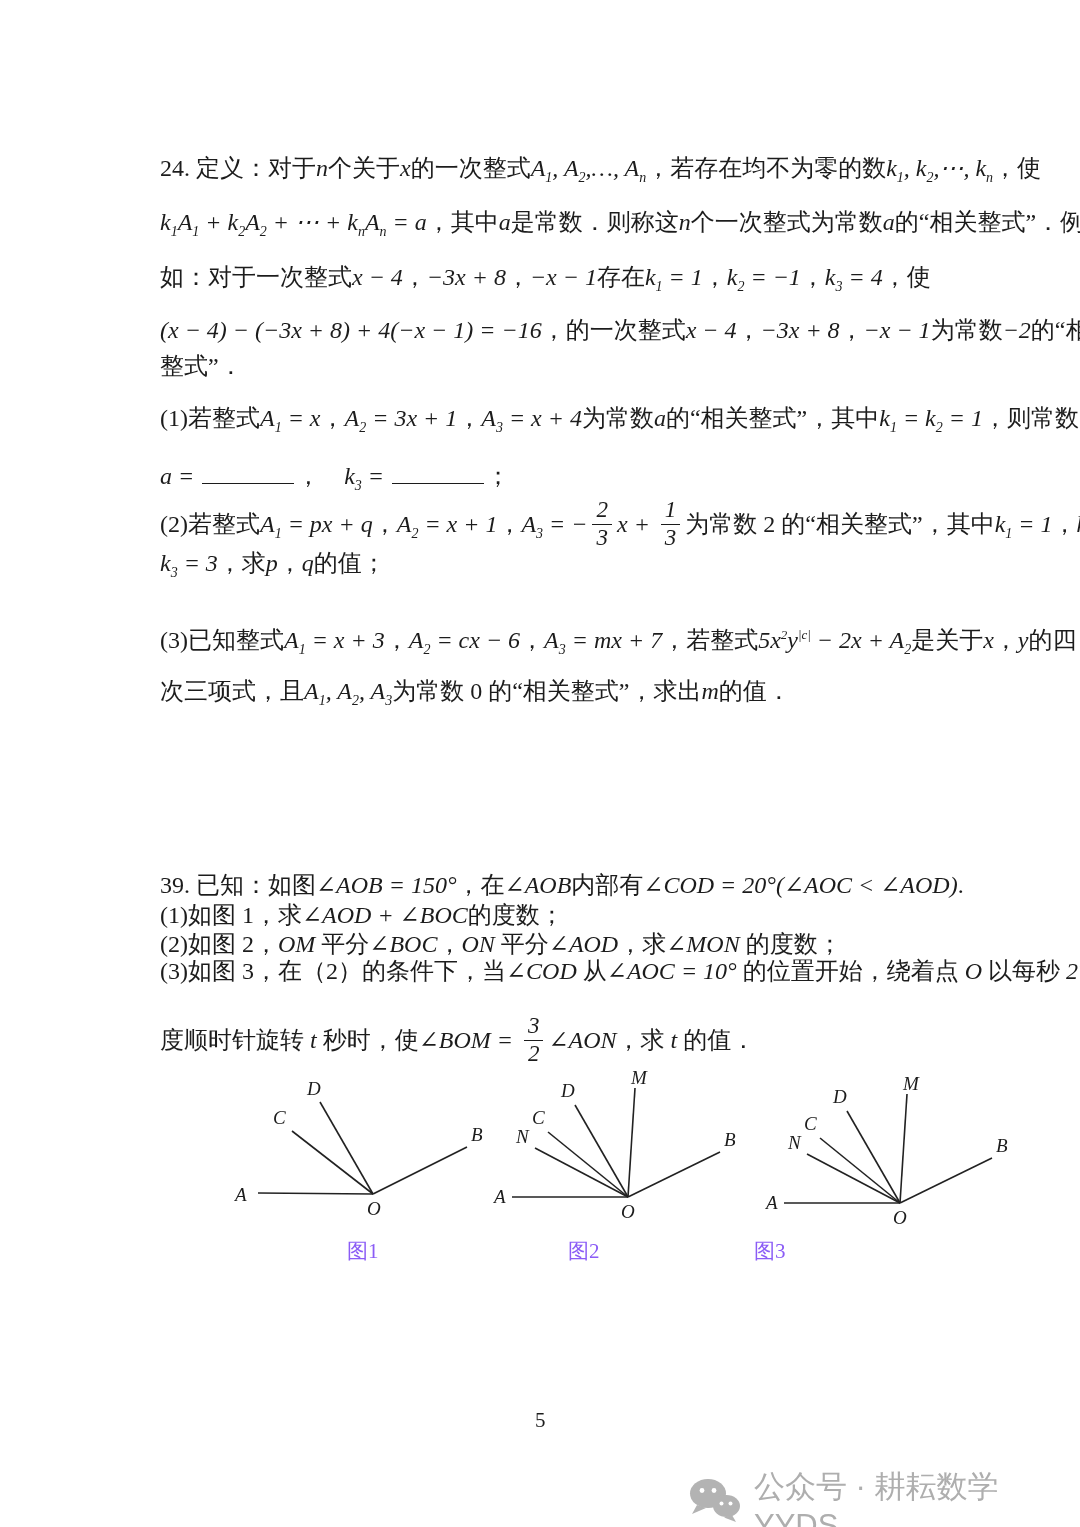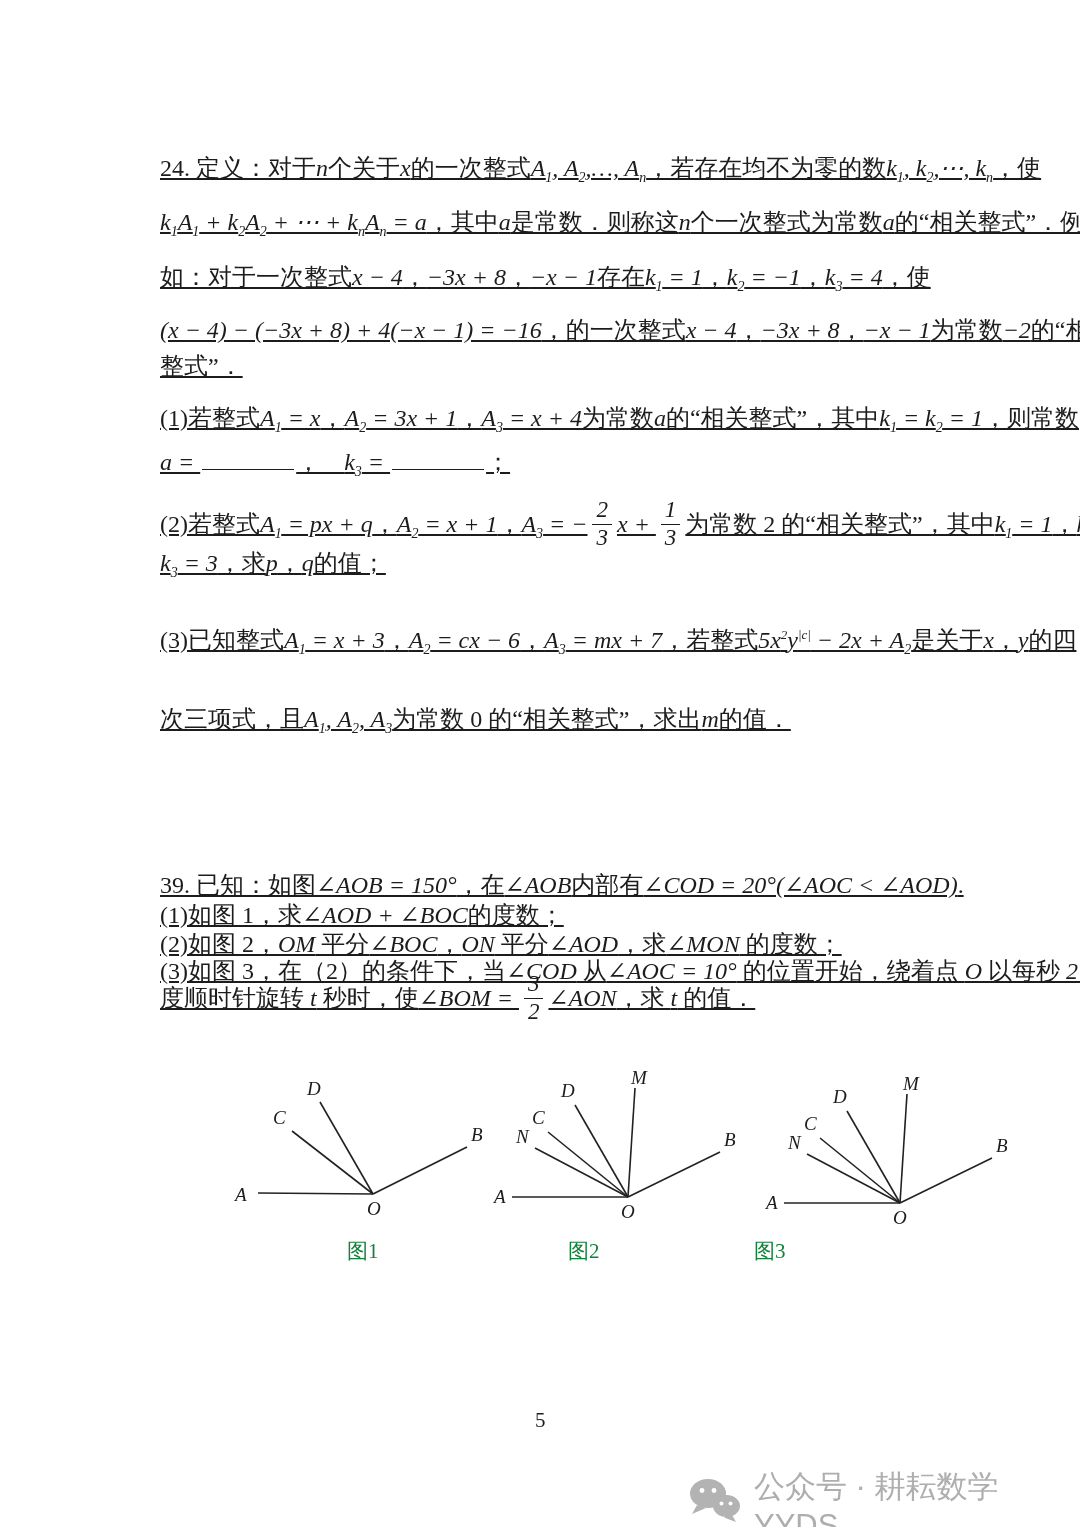--- a/index.html
+++ b/index.html
@@ -1,58 +1,58 @@
 <!DOCTYPE html>
 <html><head>
 <meta charset="utf-8">
 <style>
   html,body{margin:0;padding:0;}
   body{
     width:1080px;height:1527px;background:#ffffff;position:relative;overflow:hidden;
     font-family:"Liberation Serif","DejaVu Serif",serif;color:#1c1c1c;
   }
-  .line{position:absolute;left:160px;white-space:nowrap;font-size:24px;line-height:1.3;text-decoration:underline;}
+  .line{position:absolute;left:160px;white-space:nowrap;font-size:24px;line-height:1.3;}
   .t{font-style:normal;}
   .m{font-style:italic;}
   sub{font-size:14px;font-style:italic;line-height:0;}
   sup{font-size:13px;font-style:italic;line-height:0;}
   .frac{display:inline-block;vertical-align:middle;text-align:center;font-style:italic;
         font-size:23px;line-height:1.08;margin:0 5px;position:relative;top:-2px;}
   .frac .num{display:block;border-bottom:1.7px solid #1c1c1c;padding:0 4px 1px;}
   .frac .den{display:block;padding-top:1px;}
   .blank{display:inline-block;height:1.05em;border-bottom:1.7px solid #1c1c1c;vertical-align:baseline;margin:0 2px;}
   .fig{position:absolute;}
   .fig svg{display:block;}
   svg .lbl{font-family:"Liberation Serif","DejaVu Serif",serif;font-style:italic;font-size:19px;fill:#1c1c1c;}
   svg line{stroke:#222222;stroke-width:1.6;}
-  .caption{position:absolute;font-size:21px;color:#15803d;}
+  .caption{position:absolute;font-size:21px;color:#8b5cf6;}
   .pagenum{position:absolute;left:535px;top:1408px;font-size:21px;color:#1c1c1c;}
   .footer{position:absolute;left:688px;top:1466px;display:flex;align-items:center;gap:12px;
           color:#aeaeae;font-family:"Liberation Sans","DejaVu Sans",sans-serif;font-size:31px;}
 </style>
 </head>
 <body>
 
 <div class="line" style="top:153px"><span class="t">24. 定义：对于</span><span class="m">n</span><span class="t">个关于</span><span class="m">x</span><span class="t">的一次整式</span><span class="m">A</span><sub>1</sub><span class="m">, A</span><sub>2</sub><span class="m">,…, A</span><sub>n</sub><span class="t">，若存在均不为零的数</span><span class="m">k</span><sub>1</sub><span class="m">, k</span><sub>2</sub><span class="m">,⋯, k</span><sub>n</sub><span class="t">，使</span></div>
 <div class="line" style="top:207px"><span class="m">k</span><sub>1</sub><span class="m">A</span><sub>1</sub><span class="m"> + k</span><sub>2</sub><span class="m">A</span><sub>2</sub><span class="m"> + ⋯ + k</span><sub>n</sub><span class="m">A</span><sub>n</sub><span class="m"> = a</span><span class="t">，其中</span><span class="m">a</span><span class="t">是常数．则称这</span><span class="m">n</span><span class="t">个一次整式为常数</span><span class="m">a</span><span class="t">的“相关整式”．例</span></div>
 <div class="line" style="top:262px"><span class="t">如：对于一次整式</span><span class="m">x − 4</span><span class="t">，</span><span class="m">−3x + 8</span><span class="t">，</span><span class="m">−x − 1</span><span class="t">存在</span><span class="m">k</span><sub>1</sub><span class="m"> = 1</span><span class="t">，</span><span class="m">k</span><sub>2</sub><span class="m"> = −1</span><span class="t">，</span><span class="m">k</span><sub>3</sub><span class="m"> = 4</span><span class="t">，使</span></div>
 <div class="line" style="top:315px"><span class="m">(x − 4) − (−3x + 8) + 4(−x − 1) = −16</span><span class="t">，的一次整式</span><span class="m">x − 4</span><span class="t">，</span><span class="m">−3x + 8</span><span class="t">，</span><span class="m">−x − 1</span><span class="t">为常数</span><span class="m">−2</span><span class="t">的“相关</span></div>
 <div class="line" style="top:351px"><span class="t">整式”．</span></div>
 <div class="line" style="top:403px"><span class="t">(1)若整式</span><span class="m">A</span><sub>1</sub><span class="m"> = x</span><span class="t">，</span><span class="m">A</span><sub>2</sub><span class="m"> = 3x + 1</span><span class="t">，</span><span class="m">A</span><sub>3</sub><span class="m"> = x + 4</span><span class="t">为常数</span><span class="m">a</span><span class="t">的“相关整式”，其中</span><span class="m">k</span><sub>1</sub><span class="m"> = k</span><sub>2</sub><span class="m"> = 1</span><span class="t">，则常数</span></div>
-<div class="line" style="top:444px"><span class="m">a</span><span class="m"> = </span><span class="blank" style="width: 92px;"></span><span class="t">，　</span><span class="m">k</span><sub>3</sub><span class="m"> = </span><span class="blank" style="width: 92px;"></span><span class="t">；</span></div>
+<div class="line" style="top:458px"><span class="m">a</span><span class="m"> = </span><span class="blank" style="width: 92px;"></span><span class="t">，　</span><span class="m">k</span><sub>3</sub><span class="m"> = </span><span class="blank" style="width: 92px;"></span><span class="t">；</span></div>
 <div class="line" style="top:500px"><span class="t">(2)若整式</span><span class="m">A</span><sub>1</sub><span class="m"> = px + q</span><span class="t">，</span><span class="m">A</span><sub>2</sub><span class="m"> = x + 1</span><span class="t">，</span><span class="m">A</span><sub>3</sub><span class="m"> = −</span><span class="frac"><span class="num">2</span><span class="den">3</span></span><span class="m">x + </span><span class="frac"><span class="num">1</span><span class="den">3</span></span><span class="t">为常数 2 的“相关整式”，其中</span><span class="m">k</span><sub>1</sub><span class="m"> = 1</span><span class="t">，</span><span class="m">k</span></div>
 <div class="line" style="top:548px"><span class="m">k</span><sub>3</sub><span class="m"> = 3</span><span class="t">，求</span><span class="m">p</span><span class="t">，</span><span class="m">q</span><span class="t">的值；</span></div>
 <div class="line" style="top:625px"><span class="t">(3)已知整式</span><span class="m">A</span><sub>1</sub><span class="m"> = x + 3</span><span class="t">，</span><span class="m">A</span><sub>2</sub><span class="m"> = cx − 6</span><span class="t">，</span><span class="m">A</span><sub>3</sub><span class="m"> = mx + 7</span><span class="t">，若整式</span><span class="m">5x</span><sup>2</sup><span class="m">y</span><sup>|c|</sup><span class="m"> − 2x + A</span><sub>2</sub><span class="t">是关于</span><span class="m">x</span><span class="t">，</span><span class="m">y</span><span class="t">的四</span></div>
-<div class="line" style="top:704px"><span class="t">次三项式，且</span><span class="m">A</span><sub>1</sub><span class="m">, A</span><sub>2</sub><span class="m">, A</span><sub>3</sub><span class="t">为常数 0 的“相关整式”，求出</span><span class="m">m</span><span class="t">的值．</span></div>
+<div class="line" style="top:676px"><span class="t">次三项式，且</span><span class="m">A</span><sub>1</sub><span class="m">, A</span><sub>2</sub><span class="m">, A</span><sub>3</sub><span class="t">为常数 0 的“相关整式”，求出</span><span class="m">m</span><span class="t">的值．</span></div>
 
 <div class="line" style="top:870px"><span class="t">39. 已知：如图</span><span class="m">∠AOB = 150°</span><span class="t">，在</span><span class="m">∠AOB</span><span class="t">内部有</span><span class="m">∠COD = 20°(∠AOC &lt; ∠AOD)</span><span class="t">.</span></div>
 <div class="line" style="top:900px"><span class="t">(1)如图 1，求</span><span class="m">∠AOD + ∠BOC</span><span class="t">的度数；</span></div>
 <div class="line" style="top:929px"><span class="t">(2)如图 2，</span><span class="m">OM</span><span class="t"> 平分</span><span class="m">∠BOC</span><span class="t">，</span><span class="m">ON</span><span class="t"> 平分</span><span class="m">∠AOD</span><span class="t">，求</span><span class="m">∠MON</span><span class="t"> 的度数；</span></div>
 <div class="line" style="top:956px"><span class="t">(3)如图 3，在（2）的条件下，当</span><span class="m">∠COD</span><span class="t"> 从</span><span class="m">∠AOC = 10°</span><span class="t"> 的位置开始，绕着点 </span><span class="m">O</span><span class="t"> 以每秒 </span><span class="m">2°</span></div>
-<div class="line" style="top:974px"><span class="t">度顺时针旋转 </span><span class="m">t</span><span class="t"> 秒时，使</span><span class="m">∠BOM = </span><span class="frac"><span class="num">3</span><span class="den">2</span></span><span class="m">∠AON</span><span class="t">，求 </span><span class="m">t</span><span class="t"> 的值．</span></div>
+<div class="line" style="top:1016px"><span class="t">度顺时针旋转 </span><span class="m">t</span><span class="t"> 秒时，使</span><span class="m">∠BOM = </span><span class="frac"><span class="num">3</span><span class="den">2</span></span><span class="m">∠AON</span><span class="t">，求 </span><span class="m">t</span><span class="t"> 的值．</span></div>
 
 <div class="fig" style="left:223px;top:1072px">
   <svg width="270" height="150" viewBox="0 0 270 150">
     <line x1="35" y1="121" x2="150" y2="122"></line>
     <line x1="150" y1="122" x2="69" y2="59"></line>
     <line x1="150" y1="122" x2="97" y2="30"></line>
     <line x1="150" y1="122" x2="244" y2="75"></line>
     <text class="lbl" x="12" y="129">A</text>
     <text class="lbl" x="50" y="52">C</text>
     <text class="lbl" x="84" y="23">D</text>

